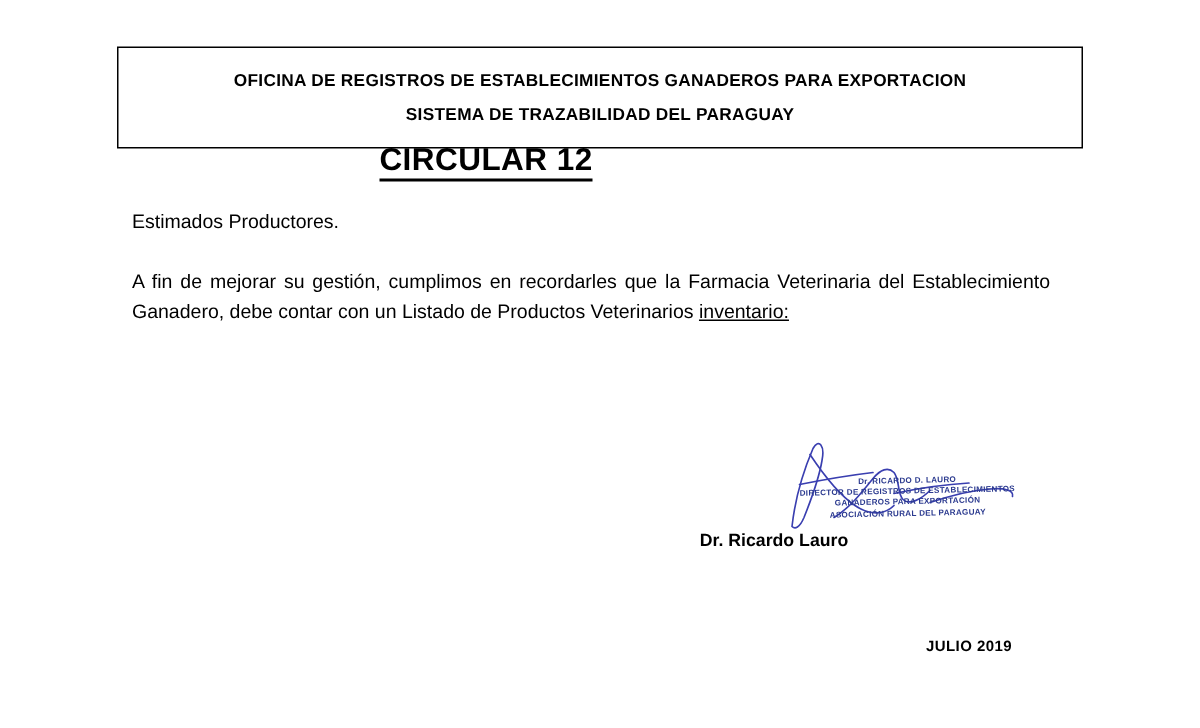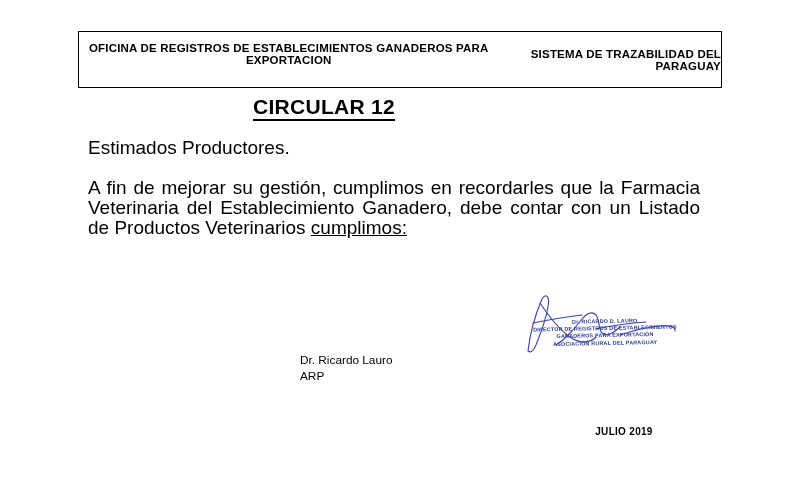--- a/index.html
+++ b/index.html
@@ -21,25 +21,25 @@
     height: 485px;
     background: #ffffff;
   }
 
   
   .header-box {
     position: absolute;
     left: 78px;
     top: 31px;
     width: 644px;
-    height: 57px;
+    height: 68px;
     border: 1px solid #000000;
     box-sizing: border-box;
     display: flex;
-    flex-direction: row;
+    flex-direction: column;
     align-items: center;
     justify-content: center;
   }
   .header-line1 {
     font-size: 11.5px;
     font-weight: bold;
     letter-spacing: 0.2px;
     text-align: center;
     margin-bottom: 11px;
   }
@@ -67,21 +67,21 @@
   }
 
   
   .body-wrap {
     position: absolute;
     left: 88px;
     top: 138px;
     width: 612px;
   }
   .para {
-    font-size: 19px;
+    font-size: 13px;
     line-height: 20px;
     text-align: justify;
     margin: 0 0 18px 0;
   }
   .para.no-justify {
     text-align: left;
   }
   .para .u {
     text-decoration: underline;
     font-weight: normal;
@@ -120,32 +120,32 @@
     color: #2b3a8f;
     font-size: 5.4px;
     line-height: 7.2px;
     letter-spacing: 0.2px;
     font-weight: bold;
     transform: rotate(-1.2deg);
   }
 
   .sig-block {
     position: absolute;
-    left: 300px;
+    left: 316px;
     top: 352px;
     width: 400px;
-    text-align: left;
+    text-align: center;
     font-size: 11.8px;
-    font-weight: normal;
+    font-weight: bold;
     line-height: 16px;
   }
 
   .date-line {
     position: absolute;
-    left: 544px;
+    left: 566px;
     top: 426px;
     width: 160px;
     text-align: center;
     font-size: 10px;
     font-weight: bold;
     letter-spacing: 0.3px;
   }
 </style>
 </head>
 <body>
@@ -158,21 +158,21 @@
   </div>
 
   <div class="doc-title">
     <span>CIRCULAR 12</span>
   </div>
 
   <div class="body-wrap">
 
     <p class="para no-justify greeting">Estimados Productores.</p>
 
-    <p class="para"><span>A fin de mejorar su gestión, cumplimos en recordarles que la Farmacia Veterinaria del Establecimiento Ganadero, debe contar con un Listado de Productos Veterinarios </span><span class="u">cumplimos:</span></p>
+    <p class="para"><span>A fin de mejorar su gestión, cumplimos en recordarles que la Farmacia Veterinaria del Establecimiento Ganadero, debe contar con un Listado de Productos Veterinarios </span><span class="u">inventario:</span></p>
 
 
 
   </div>
 
   <div class="sig-area">
     <svg class="sig-svg" width="255" height="62" viewBox="0 0 255 62">
       <g fill="none" stroke="#3a3fb0" stroke-width="1.1" stroke-linecap="round">
         <path d="M58 58 C 60 40, 66 20, 72 6 C 76 -1, 80 4, 78 14 C 76 26, 70 42, 66 52 C 63 59, 60 60, 58 58 Z"></path>
         <path d="M70 10 C 78 22, 88 36, 100 44 C 110 51, 120 50, 126 44"></path>
@@ -185,18 +185,17 @@
     <div class="stamp">
       <div>Dr. RICARDO D. LAURO</div>
       <div>DIRECTOR DE REGISTROS DE ESTABLECIMIENTOS</div>
       <div>GANADEROS PARA EXPORTACIÓN</div>
       <div>ASOCIACIÓN RURAL DEL PARAGUAY</div>
     </div>
   </div>
 
   <div class="sig-block">
     <div>Dr. Ricardo Lauro</div>
-    <div>ARP</div>
   </div>
 
   <div class="date-line">JULIO 2019</div>
 
 </div>
 
 </body></html>

